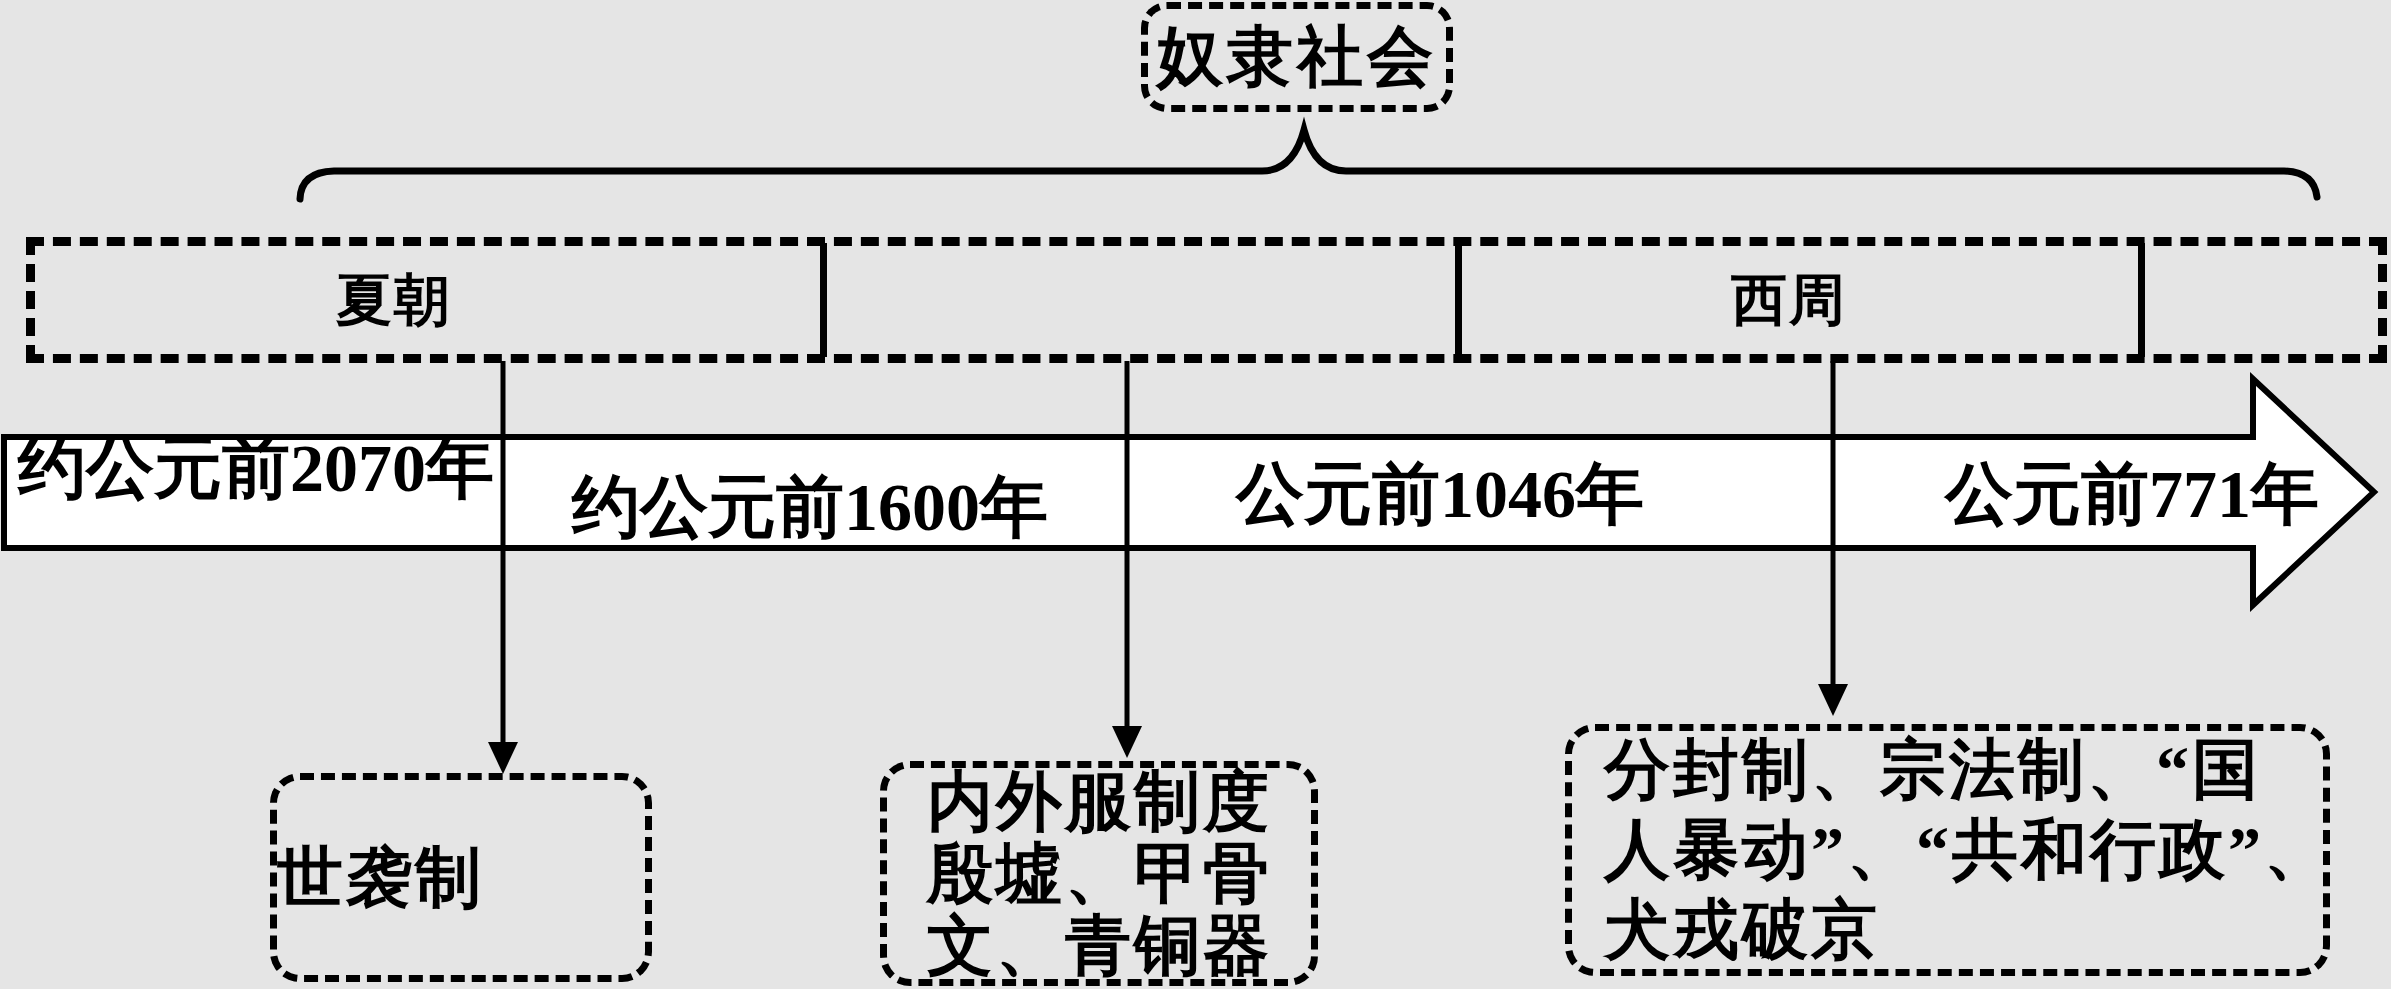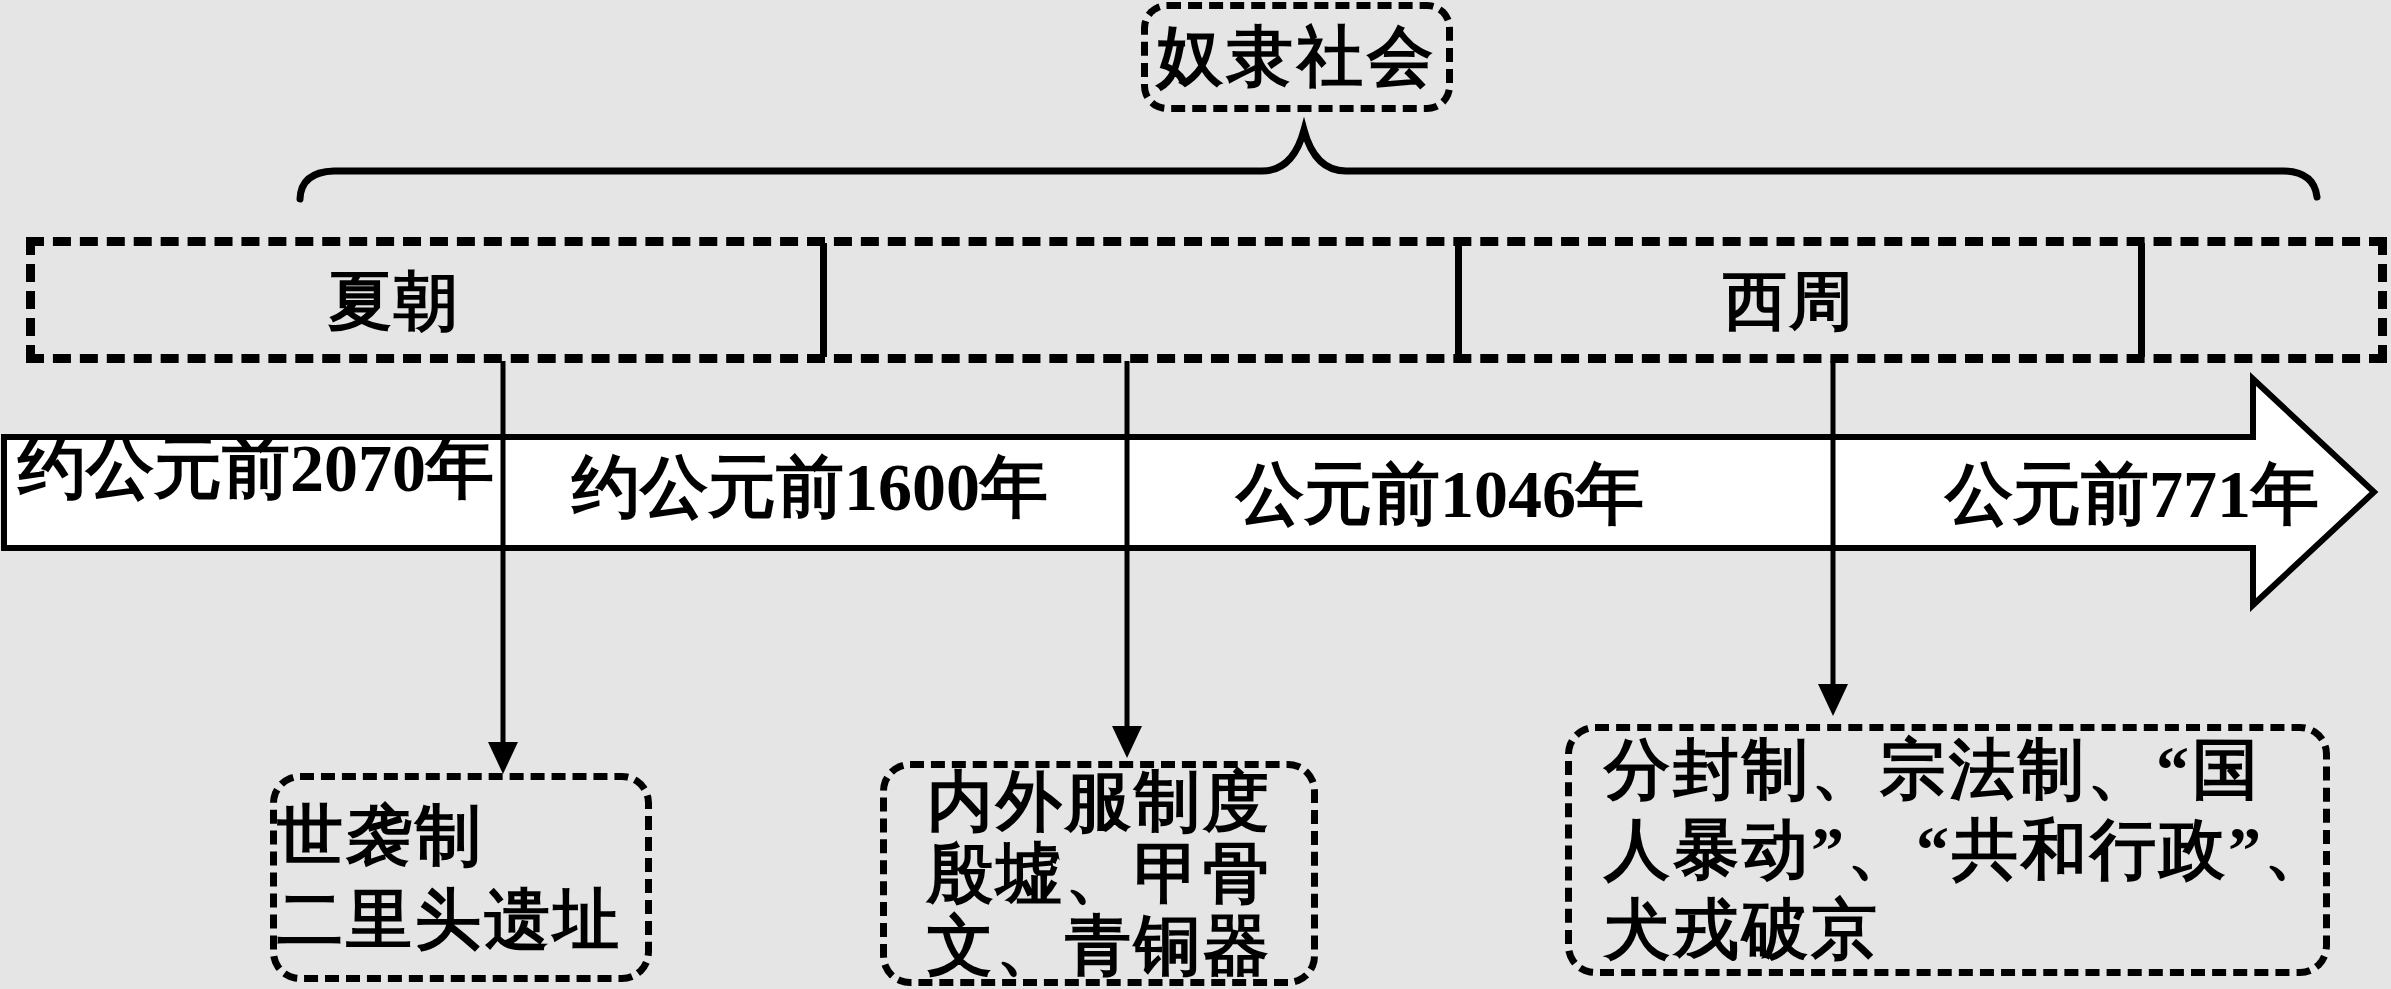--- a/index.html
+++ b/index.html
@@ -19,29 +19,29 @@
   .title-text{font-size:66px; letter-spacing:4px; white-space:nowrap;}
 
   .row-box{
     left:26px; top:237px; width:2361px; height:126px;
     border:9px dashed #000; box-sizing:border-box;
   }
   .sep{width:7px; background:#000; top:243px; height:114px;}
   .sep1{left:820px;} .sep2{left:1455px;} .sep3{left:2138px;}
 
   .dyn{
-    font-size:64px; letter-spacing:2px; white-space:nowrap;
+    font-size:56px; letter-spacing:2px; white-space:nowrap;
     transform:translate(-50%,-50%);
   }
   .dyn1{left:394px; top:301px;} .dyn2{left:1126px; top:300px;} .dyn3{left:1789px; top:301px;}
 
   .date{
     font-size:68px; white-space:nowrap; transform:translate(-50%,-50%);
   }
-  .date1{left:256px; top:468px;text-align:center;} .date2{left:810px; top:487px;}
+  .date1{left:256px; top:468px;text-align:center;} .date2{left:810px; top:507px;}
   .date3{left:1440px; top:494px;} .date4{left:2132px; top:494px;}
 
   .ann{
     border:7px dashed #000; border-radius:30px; box-sizing:border-box;
     display:flex; flex-direction:column; justify-content:center;
     font-size:66px; letter-spacing:3px;
   }
   .ann .line{white-space:nowrap;}
   .ann-xia{left:270px; top:773px; width:382px; height:209px; align-items:flex-start; line-height:84px;}
   .ann-shang{left:880px; top:761px; width:438px; height:225px; padding-left:40px; line-height:72px;}
@@ -80,21 +80,20 @@
   <span class="abs dyn dyn1">夏朝</span>
   <span class="abs dyn dyn3">西周</span>
 
   <span class="abs date date1">约公元前2070年</span>
   <span class="abs date date2">约公元前1600年</span>
   <span class="abs date date3">公元前1046年</span>
   <span class="abs date date4">公元前771年</span>
 
   <div class="abs ann ann-xia">
     <div class="line">世袭制</div>
-    <div class="line">二里头遗址</div>
   </div>
 
   <div class="abs ann ann-zhou">
     <div class="line">分封制、宗法制、“国</div>
     <div class="line">人暴动”、“共和行政”、</div>
     <div class="line">犬戎破京</div>
   </div>
 
   <div class="abs ann ann-shang">
     <div class="line">内外服制度</div>

